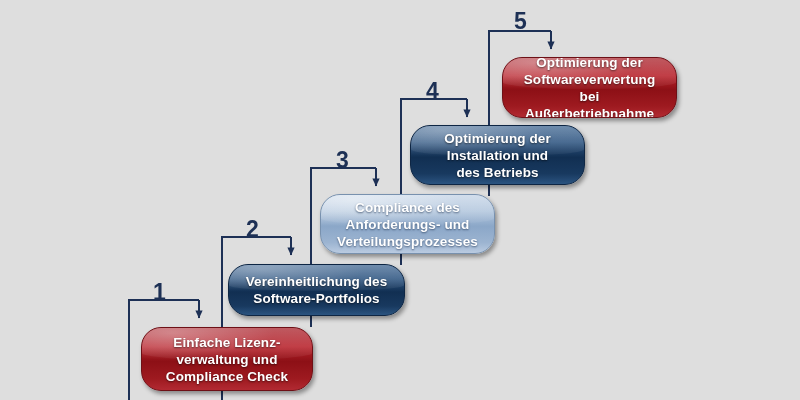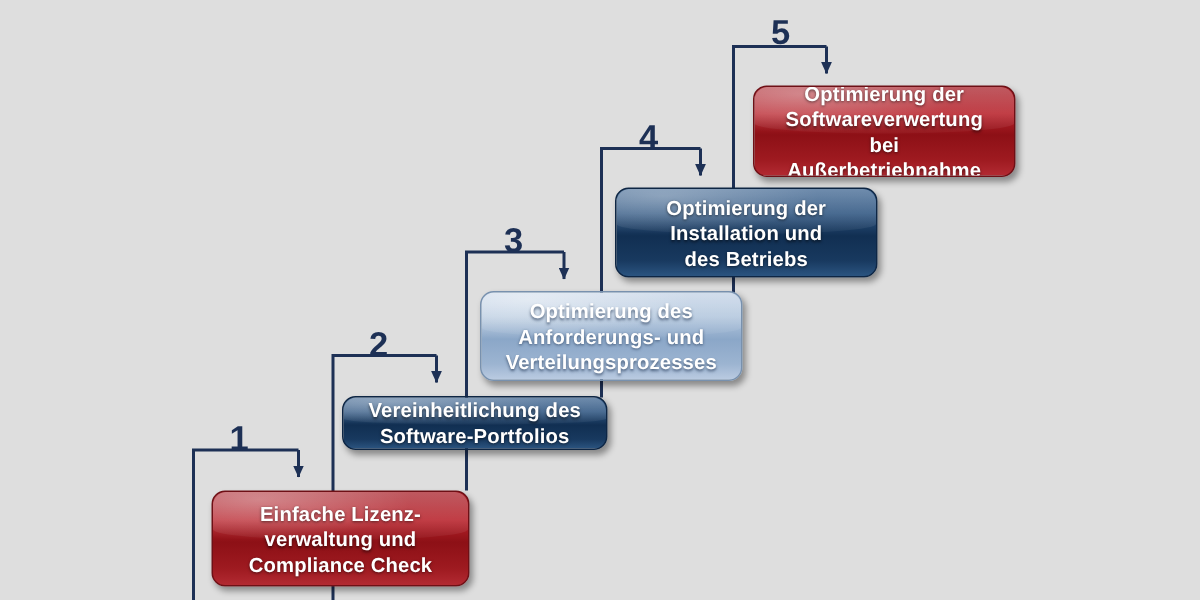--- a/index.html
+++ b/index.html
@@ -23,21 +23,21 @@
     position: absolute;
     left: 0;
     top: 0;
     width: 800px;
     height: 400px;
     pointer-events: none;
   }
   .step-box {
     position: absolute;
     box-sizing: border-box;
-    border-radius: 9px;
+    border-radius: 20px;
     display: flex;
     align-items: center;
     justify-content: center;
     text-align: center;
     color: #ffffff;
     font-weight: bold;
     font-size: 13.5px;
     line-height: 17px;
     letter-spacing: 0.1px;
     text-shadow: 0 1px 2px rgba(0,0,0,0.55);
@@ -139,29 +139,29 @@
   <div class="step-number" style="left:426px; top:80px;">4</div>
   <div class="step-number" style="left:514px; top:10px;">5</div>
 
   <div class="step-box theme-red" style="left:141px; top:327px; width:172px; height:64px;text-align:center;">
     <span class="gloss"></span>
     <span class="label">Einfache Lizenz-
 verwaltung und
 Compliance Check</span>
   </div>
 
-  <div class="step-box theme-navy" style="left:228px; top:264px; width:177px; height:36px;">
+  <div class="step-box theme-navy" style="left:228px; top:264px; width:177px; height:52px;">
     <span class="gloss"></span>
     <span class="label">Vereinheitlichung des
 Software-Portfolios</span>
   </div>
 
   <div class="step-box theme-steel" style="left:320px; top:194px; width:175px; height:60px;">
     <span class="gloss"></span>
-    <span class="label">Optimierung des
+    <span class="label">Compliance des
 Anforderungs- und
 Verteilungsprozesses</span>
   </div>
 
   <div class="step-box theme-navy" style="left:410px; top:125px; width:175px; height:60px;">
     <span class="gloss"></span>
     <span class="label">Optimierung der
 Installation und
 des Betriebs</span>
   </div>

